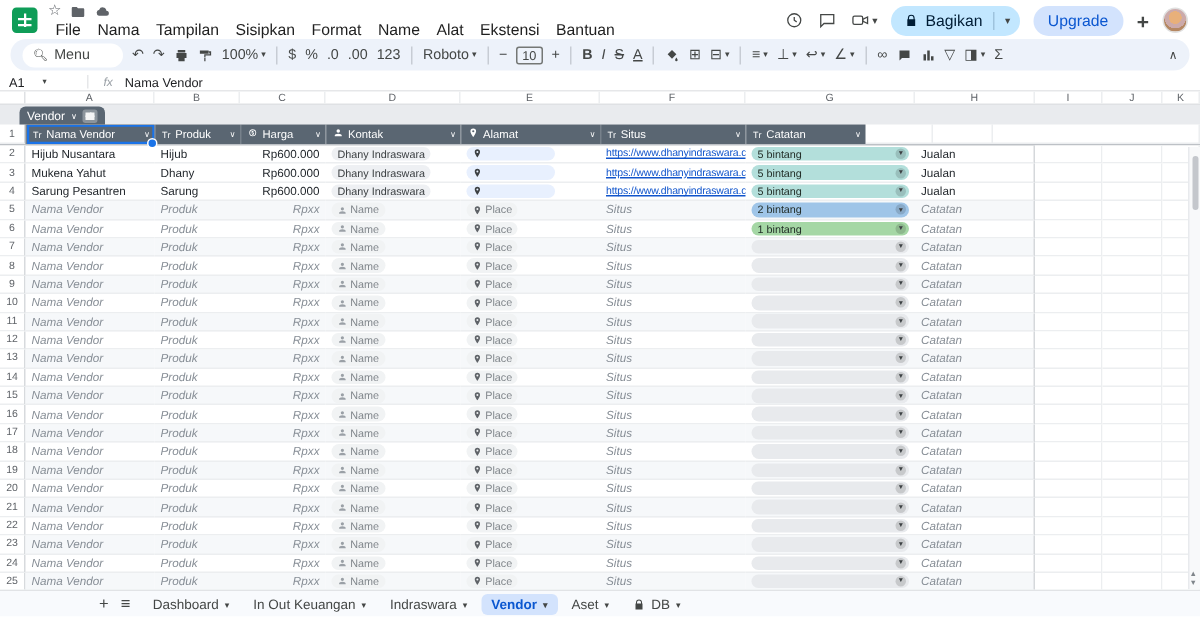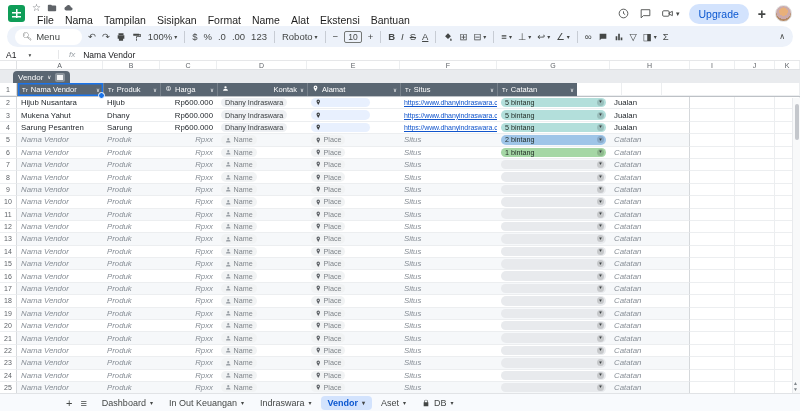--- a/index.html
+++ b/index.html
@@ -160,20 +160,28 @@
       </span>
       <span class="cam">
         <span class="a-ico">
             <svg viewBox="0 0 24 24">
               <rect x="3" y="7" width="12" height="10" rx="2"></rect>
               <path d="M15 11l6-3v8l-6-3z"></path>
             </svg>
           </span>
         <span class="caret">▾</span>
       </span>
+      <div class="pill share-pill">
+        <svg viewBox="0 0 24 24">
+            <path d="M6 10V8a6 6 0 1 1 12 0v2h1v12H5V10h1zm2 0h8V8a4 4 0 0 0-8 0v2z"></path>
+          </svg>
+        <span>Bagikan</span>
+        <span class="divider"></span>
+        <span class="caret">▾</span>
+      </div>
       <div class="pill upgrade-pill">
         <span>Upgrade</span>
       </div>
       <span class="plus-ico">+</span>
       <div class="avatar"></div>
     </div>
   </div>
 
   <div class="toolbar">
     <div class="search-pill">
@@ -297,21 +305,21 @@
             <span class="lbl">Produk</span>
             <span class="chev">∨</span>
           </div>
           <div class="hcell" style="width: 57px;">
             <span><svg viewBox="0 0 24 24">
                 <path d="M12 4a8 8 0 1 0 0 16 8 8 0 0 0 0-16zm0 2a6 6 0 1 1 0 12 6 6 0 0 1 0-12zm-1 2h2v1c1 .2 2 .8 2 2h-2c0-.5-.4-1-1-1s-1 .4-1 1c0 .6.5.9 1.3 1.1 1.2.3 2.7.8 2.7 2.4 0 1.2-1 1.9-2 2.1V17h-2v-1.4c-1.2-.3-2-1-2-2.1h2c0 .6.5 1 1 1s1-.3 1-.9c0-.5-.4-.8-1.3-1-1.2-.3-2.7-.8-2.7-2.4 0-1.2.9-1.9 2-2.1V8z"></path>
               </svg></span>
             <span class="lbl">Harga</span>
             <span class="chev">∨</span>
           </div>
-          <div class="hcell" style="width: 90px; text-align: right;">
+          <div class="hcell" style="width: 90px;">
             <span><svg viewBox="0 0 24 24">
                 <path d="M12 12a4 4 0 1 0 0-8 4 4 0 0 0 0 8zm0 2c-4.4 0-8 1.8-8 4v2h16v-2c0-2.2-3.6-4-8-4z"></path>
               </svg></span>
             <span class="lbl">Kontak</span>
             <span class="chev">∨</span>
           </div>
           <div class="hcell" style="width: 93px;">
             <span><svg viewBox="0 0 24 24">
                 <path d="M12 2a6.5 6.5 0 0 0-6.5 6.5C5.5 13 12 22 12 22s6.5-9 6.5-13.5A6.5 6.5 0 0 0 12 2zm0 9a2.5 2.5 0 1 1 0-5 2.5 2.5 0 0 1 0 5z"></path>
               </svg></span>

